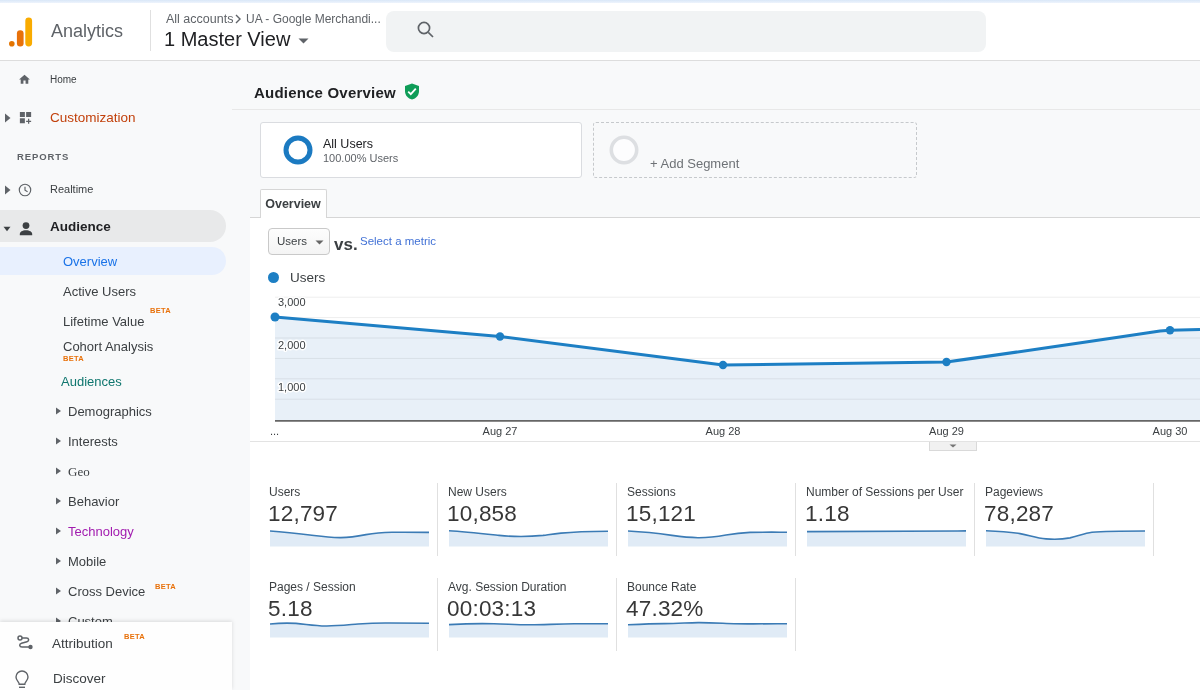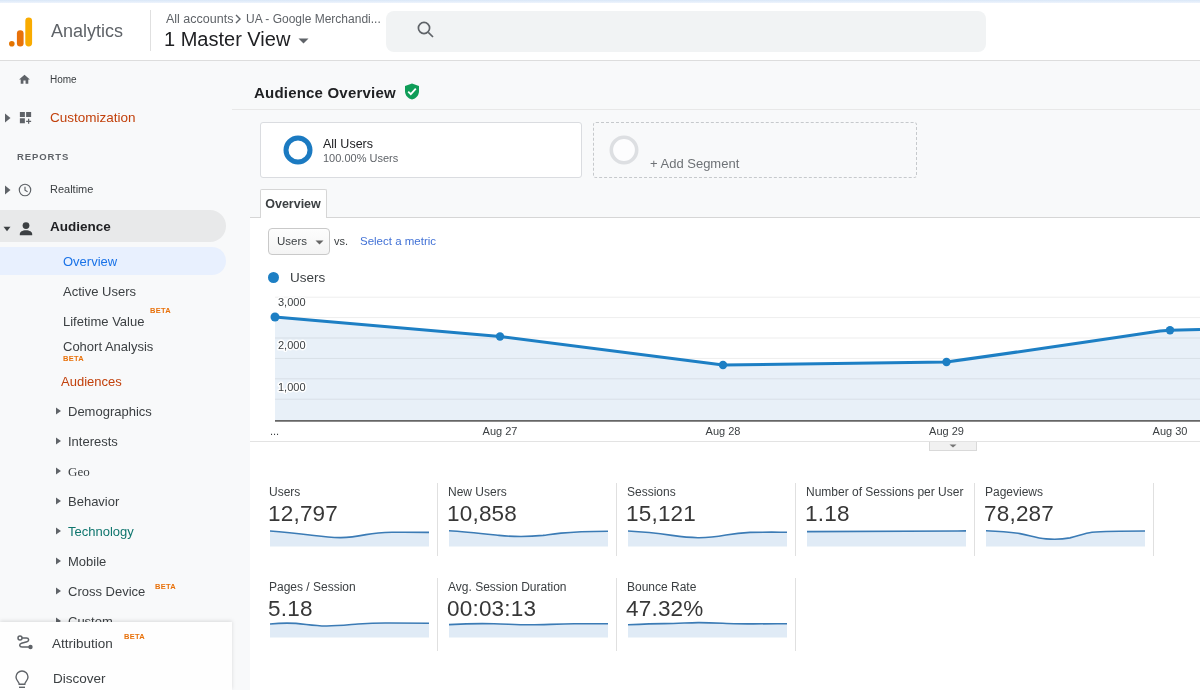--- a/index.html
+++ b/index.html
@@ -84,42 +84,42 @@
       <path d="M7,8.2 C3.3,8.2 0.8,9.9 0.8,12.1 L0.8,13.2 L13.2,13.2 L13.2,12.1 C13.2,9.9 10.7,8.2 7,8.2 Z" fill="#3c4043"></path>
     </svg>
   <div class="abs sbt" style="left:50px;top:219px;font-size:13.5px;color:#202124;font-weight:bold;">Audience</div>
 
   <div class="abs sbt" style="left:63px;top:254px;font-size:13px;color:#1a73e8;">Overview</div>
   <div class="abs sbt" style="left:63px;top:284px;font-size:13px;color:#3c4043;">Active Users</div>
   <div class="abs sbt" style="left:63px;top:314px;font-size:13px;color:#3c4043;">Lifetime Value</div>
   <div class="abs" style="left:150px;top:305.5px;font-size:7.5px;color:#e8710a;font-weight:bold;letter-spacing:0.3px;">BETA</div>
   <div class="abs sbt" style="left:63px;top:339px;font-size:13px;color:#3c4043;">Cohort Analysis</div>
   <div class="abs" style="left:63px;top:354px;font-size:7.5px;color:#e8710a;font-weight:bold;letter-spacing:0.3px;">BETA</div>
-  <div class="abs sbt" style="left:61px;top:374px;font-size:13px;color:#c2410c;">Audiences</div>
+  <div class="abs sbt" style="left:61px;top:374px;font-size:13px;color:#0f766e;">Audiences</div>
 
   <svg class="abs" style="left:55px;top:407px;" width="7" height="8" viewBox="0 0 7 8">
       <path d="M1,0.5 L6,4 L1,7.5 Z" fill="#5f6368"></path>
     </svg>
   <div class="abs sbt" style="left:68px;top:404px;font-size:13px;color:#3c4043;">Demographics</div>
   <svg class="abs" style="left:55px;top:437px;" width="7" height="8" viewBox="0 0 7 8">
       <path d="M1,0.5 L6,4 L1,7.5 Z" fill="#5f6368"></path>
     </svg>
   <div class="abs sbt" style="left:68px;top:434px;font-size:13px;color:#3c4043;">Interests</div>
   <svg class="abs" style="left:55px;top:467px;" width="7" height="8" viewBox="0 0 7 8">
       <path d="M1,0.5 L6,4 L1,7.5 Z" fill="#5f6368"></path>
     </svg>
   <div class="abs sbt" style="left:68px;top:464px;font-size:13px;color:#3c4043;font-family:Liberation Serif, serif;">Geo</div>
   <svg class="abs" style="left:55px;top:497px;" width="7" height="8" viewBox="0 0 7 8">
       <path d="M1,0.5 L6,4 L1,7.5 Z" fill="#5f6368"></path>
     </svg>
   <div class="abs sbt" style="left:68px;top:494px;font-size:13px;color:#3c4043;">Behavior</div>
   <svg class="abs" style="left:55px;top:527px;" width="7" height="8" viewBox="0 0 7 8">
       <path d="M1,0.5 L6,4 L1,7.5 Z" fill="#5f6368"></path>
     </svg>
-  <div class="abs sbt" style="left:68px;top:524px;font-size:13px;color:#0f766e;">Technology</div>
+  <div class="abs sbt" style="left:68px;top:524px;font-size:13px;color:#a21caf;">Technology</div>
   <svg class="abs" style="left:55px;top:557px;" width="7" height="8" viewBox="0 0 7 8">
       <path d="M1,0.5 L6,4 L1,7.5 Z" fill="#5f6368"></path>
     </svg>
   <div class="abs sbt" style="left:68px;top:554px;font-size:13px;color:#3c4043;">Mobile</div>
   <svg class="abs" style="left:55px;top:587px;" width="7" height="8" viewBox="0 0 7 8">
       <path d="M1,0.5 L6,4 L1,7.5 Z" fill="#5f6368"></path>
     </svg>
   <div class="abs sbt" style="left:68px;top:584px;font-size:13px;color:#3c4043;">Cross Device</div>
   <div class="abs" style="left:155px;top:582px;font-size:7.5px;color:#e8710a;font-weight:bold;letter-spacing:0.3px;">BETA</div>
   <svg class="abs" style="left:55px;top:617px;" width="7" height="8" viewBox="0 0 7 8">
@@ -161,21 +161,21 @@
   <div class="abs" style="left:650px;top:140px;font-size:13px;color:#6e7276;margin-top:16px;">+ Add Segment</div>
 
   <div class="abs" style="left:259.5px;top:188.5px;width:67px;height:29.5px;background:#fff;border:1px solid #d6d6d6;border-bottom:none;border-radius:2px 2px 0 0;"></div>
   <div class="abs" style="left:259.5px;top:188.5px;width:67px;height:29px;line-height:30px;text-align:center;font-size:12.5px;font-weight:bold;color:#3c4043;">Overview</div>
 
   <div class="abs" style="left:268px;top:227.5px;width:62px;height:27px;border:1px solid #c9c9c9;border-radius:4px;background:linear-gradient(#fdfdfd,#f4f4f4);"></div>
   <div class="abs" style="left:277px;top:235px;font-size:11.5px;color:#3c4043;">Users</div>
   <svg class="abs" style="left:315px;top:240px;" width="9" height="5" viewBox="0 0 9 5">
       <path d="M0.5,0.5 L4.5,4.5 L8.5,0.5 Z" fill="#666"></path>
     </svg>
-  <div class="abs" style="left:334px;top:235px;font-size:11px;font-weight:normal;color:#3c4043;">vs.&nbsp;</div>
+  <div class="abs" style="left:334px;top:235px;font-size:17px;font-weight:bold;color:#3c4043;">vs.&nbsp;</div>
   <div class="abs" style="left:360px;top:235px;font-size:11.5px;color:#4272d6;">Select a metric</div>
 
   <div class="abs" style="left:268px;top:272px;width:11px;height:11px;border-radius:50%;background:#1d7fc4;"></div>
   <div class="abs" style="left:290px;top:270px;font-size:13.5px;color:#3c4043;">Users</div>
 
   <svg class="abs" style="left:250px;top:290px;" width="950" height="162" viewBox="250 290 950 162">
     <path d="M275,317 L500,336.5 Q710,363.5 723,365 Q735,365 946.5,362 Q1040,349 1160,331 L1170,330.3 L1200,329.5 L1200,420 L275,420 Z" fill="#e8f0f8"></path>
     <g stroke="#000" stroke-opacity="0.07" stroke-width="1">
       <line x1="275" y1="297.2" x2="1200" y2="297.2"></line>
       <line x1="275" y1="317.6" x2="1200" y2="317.6"></line>

